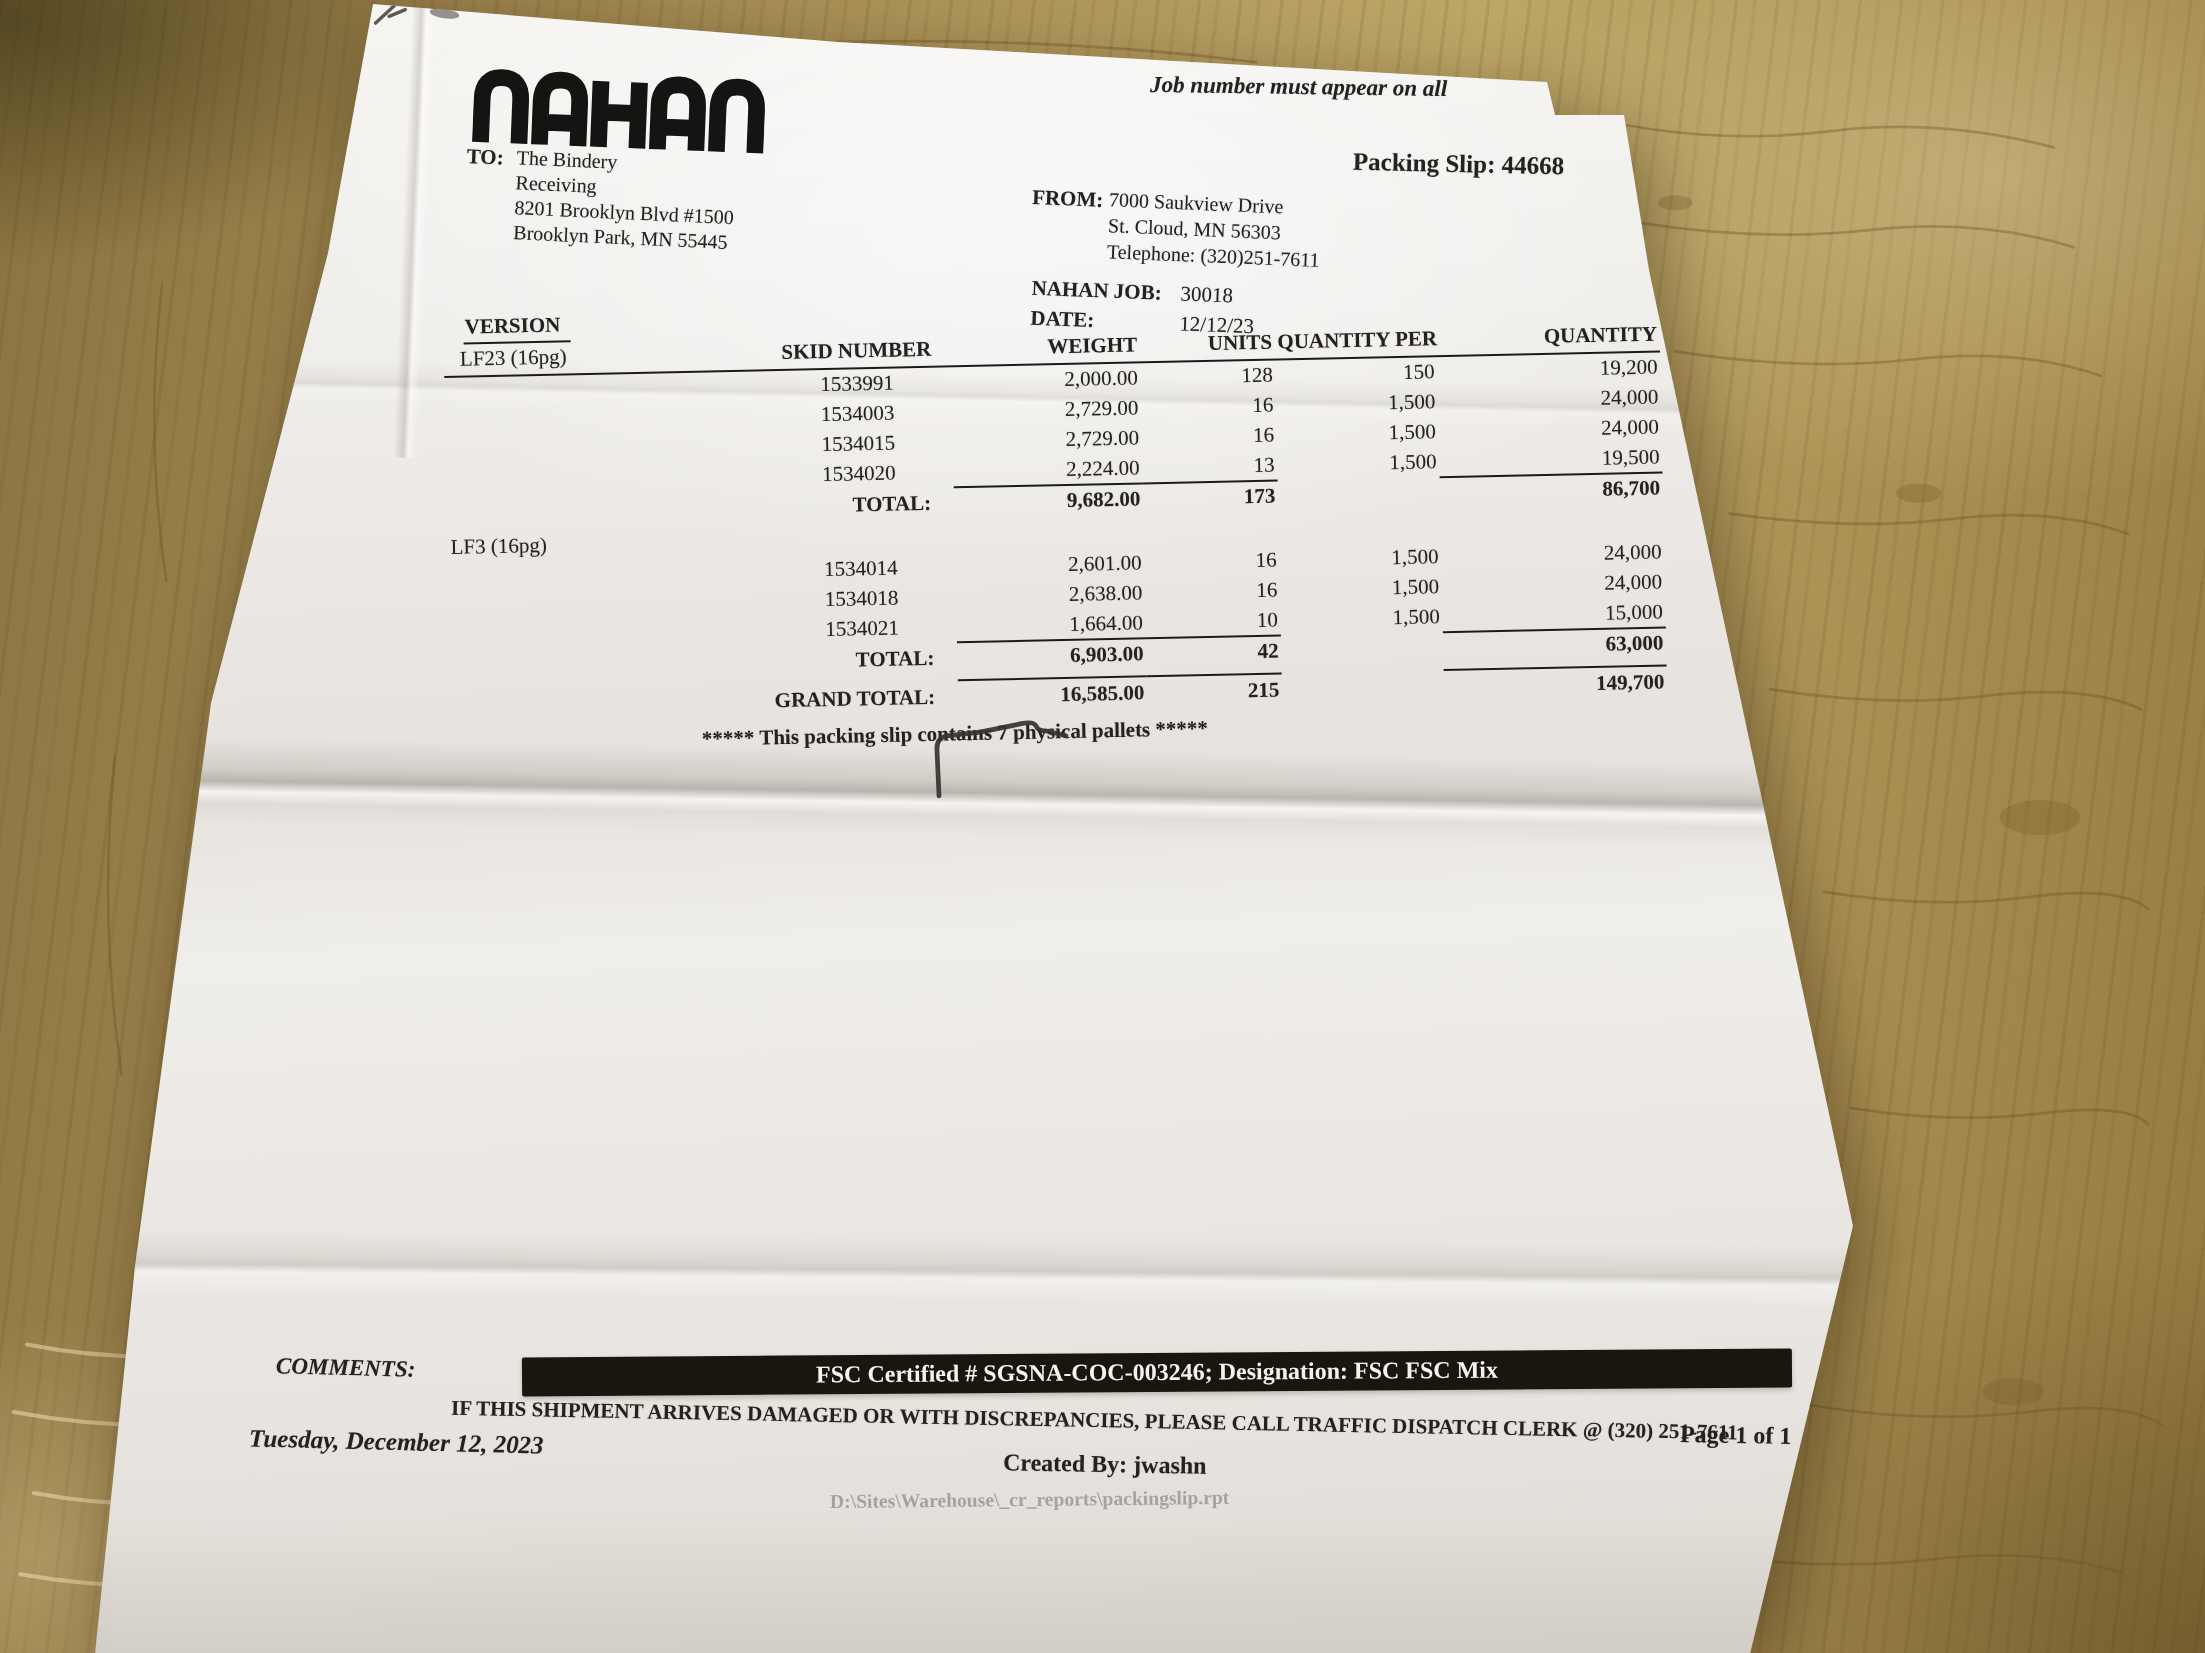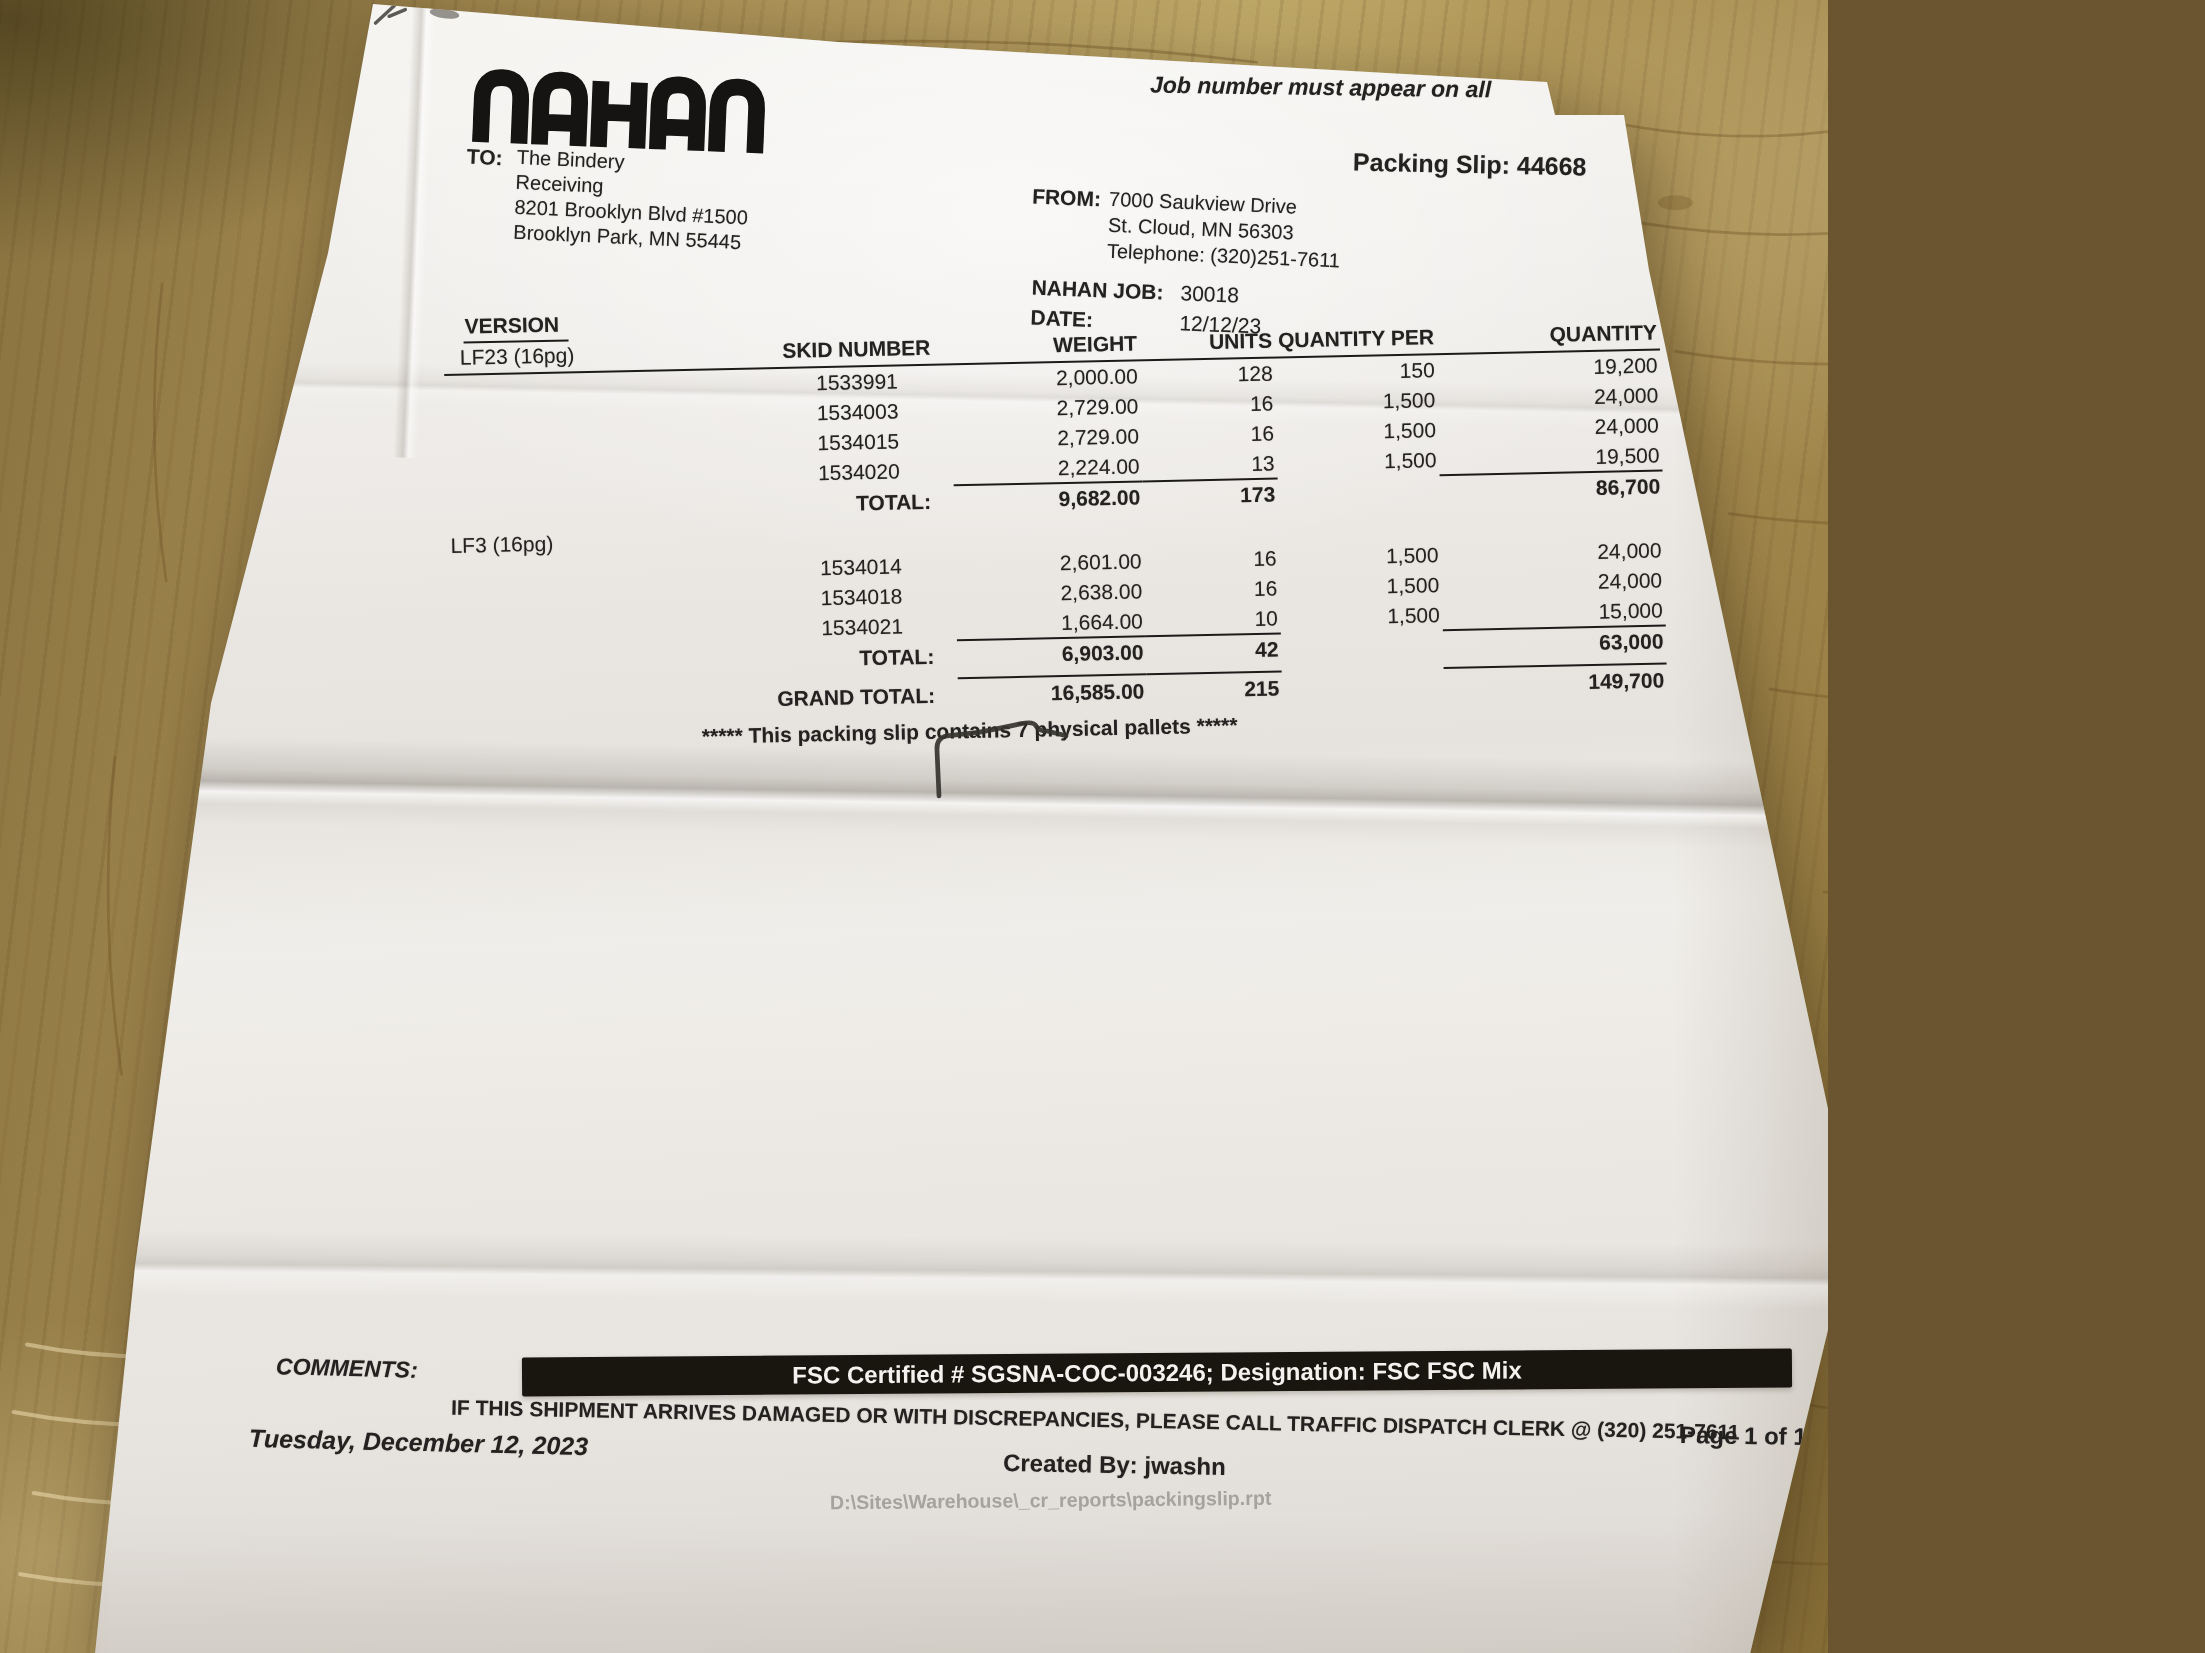--- a/index.html
+++ b/index.html
@@ -1,17 +1,17 @@
 <!DOCTYPE html>
 <html style="font-size:10.8px"><head>
 <meta charset="utf-8">
 <style>
   html,body{margin:0;padding:0;background:#6b5530;}
-  .scene{position:relative;width:1828px;height:1654px;overflow:hidden;
-         font-family:Liberation Sans, sans-serif;color:#242220;}
+  .scene{position:relative;width:2205px;height:1654px;overflow:hidden;
+         font-family:Liberation Serif, serif;color:#242220;}
 
   
   .wood{position:absolute;inset:0;
     background:
       radial-gradient(642px 351px at 13.5px 20px, rgba(42,36,10,.55), transparent 70%),
       radial-gradient(845px 574px at 2205px 1654px, rgba(66,47,16,.38), transparent 72%),
       radial-gradient(743px 507px at 1993px 176px, rgba(255,242,196,.30), transparent 65%),
       radial-gradient(473px 338px at 41px 1554px, rgba(255,238,185,.22), transparent 70%),
       repeating-linear-gradient(97deg, rgba(86,62,25,.13) 0 3.4px, rgba(0,0,0,0) 3.4px 18px,
          rgba(104,76,30,.10) 18px 22px, rgba(0,0,0,0) 22px 41px),

